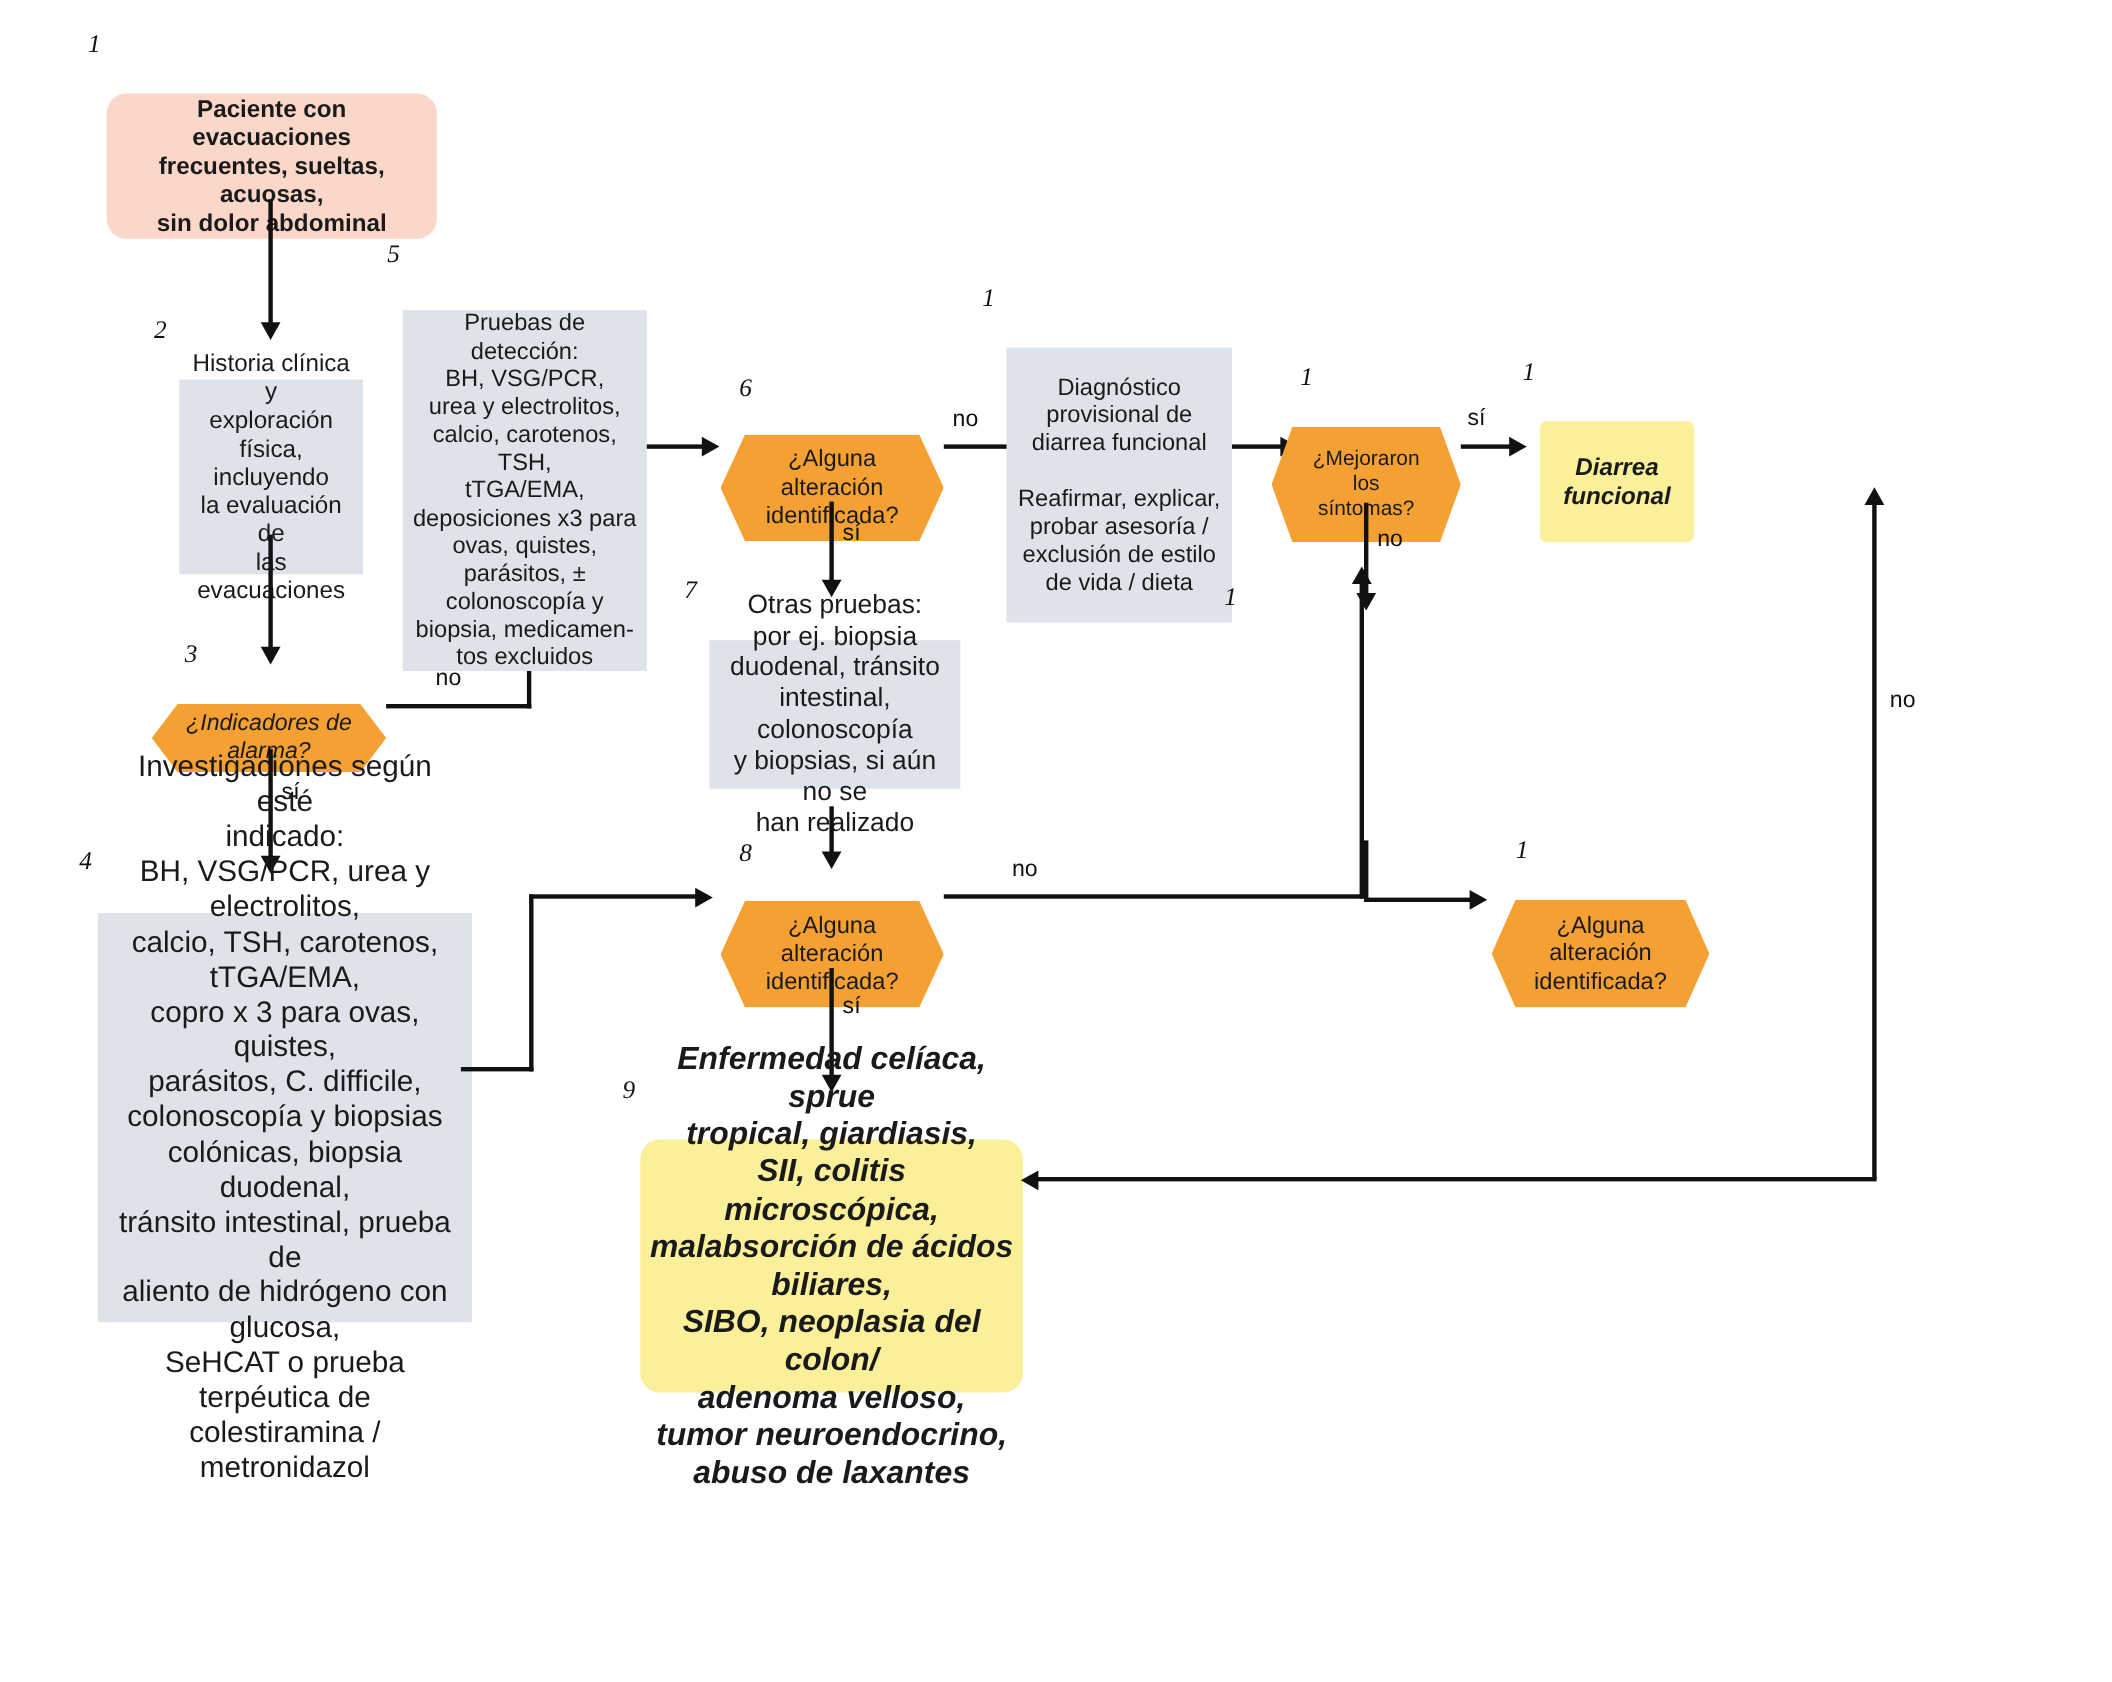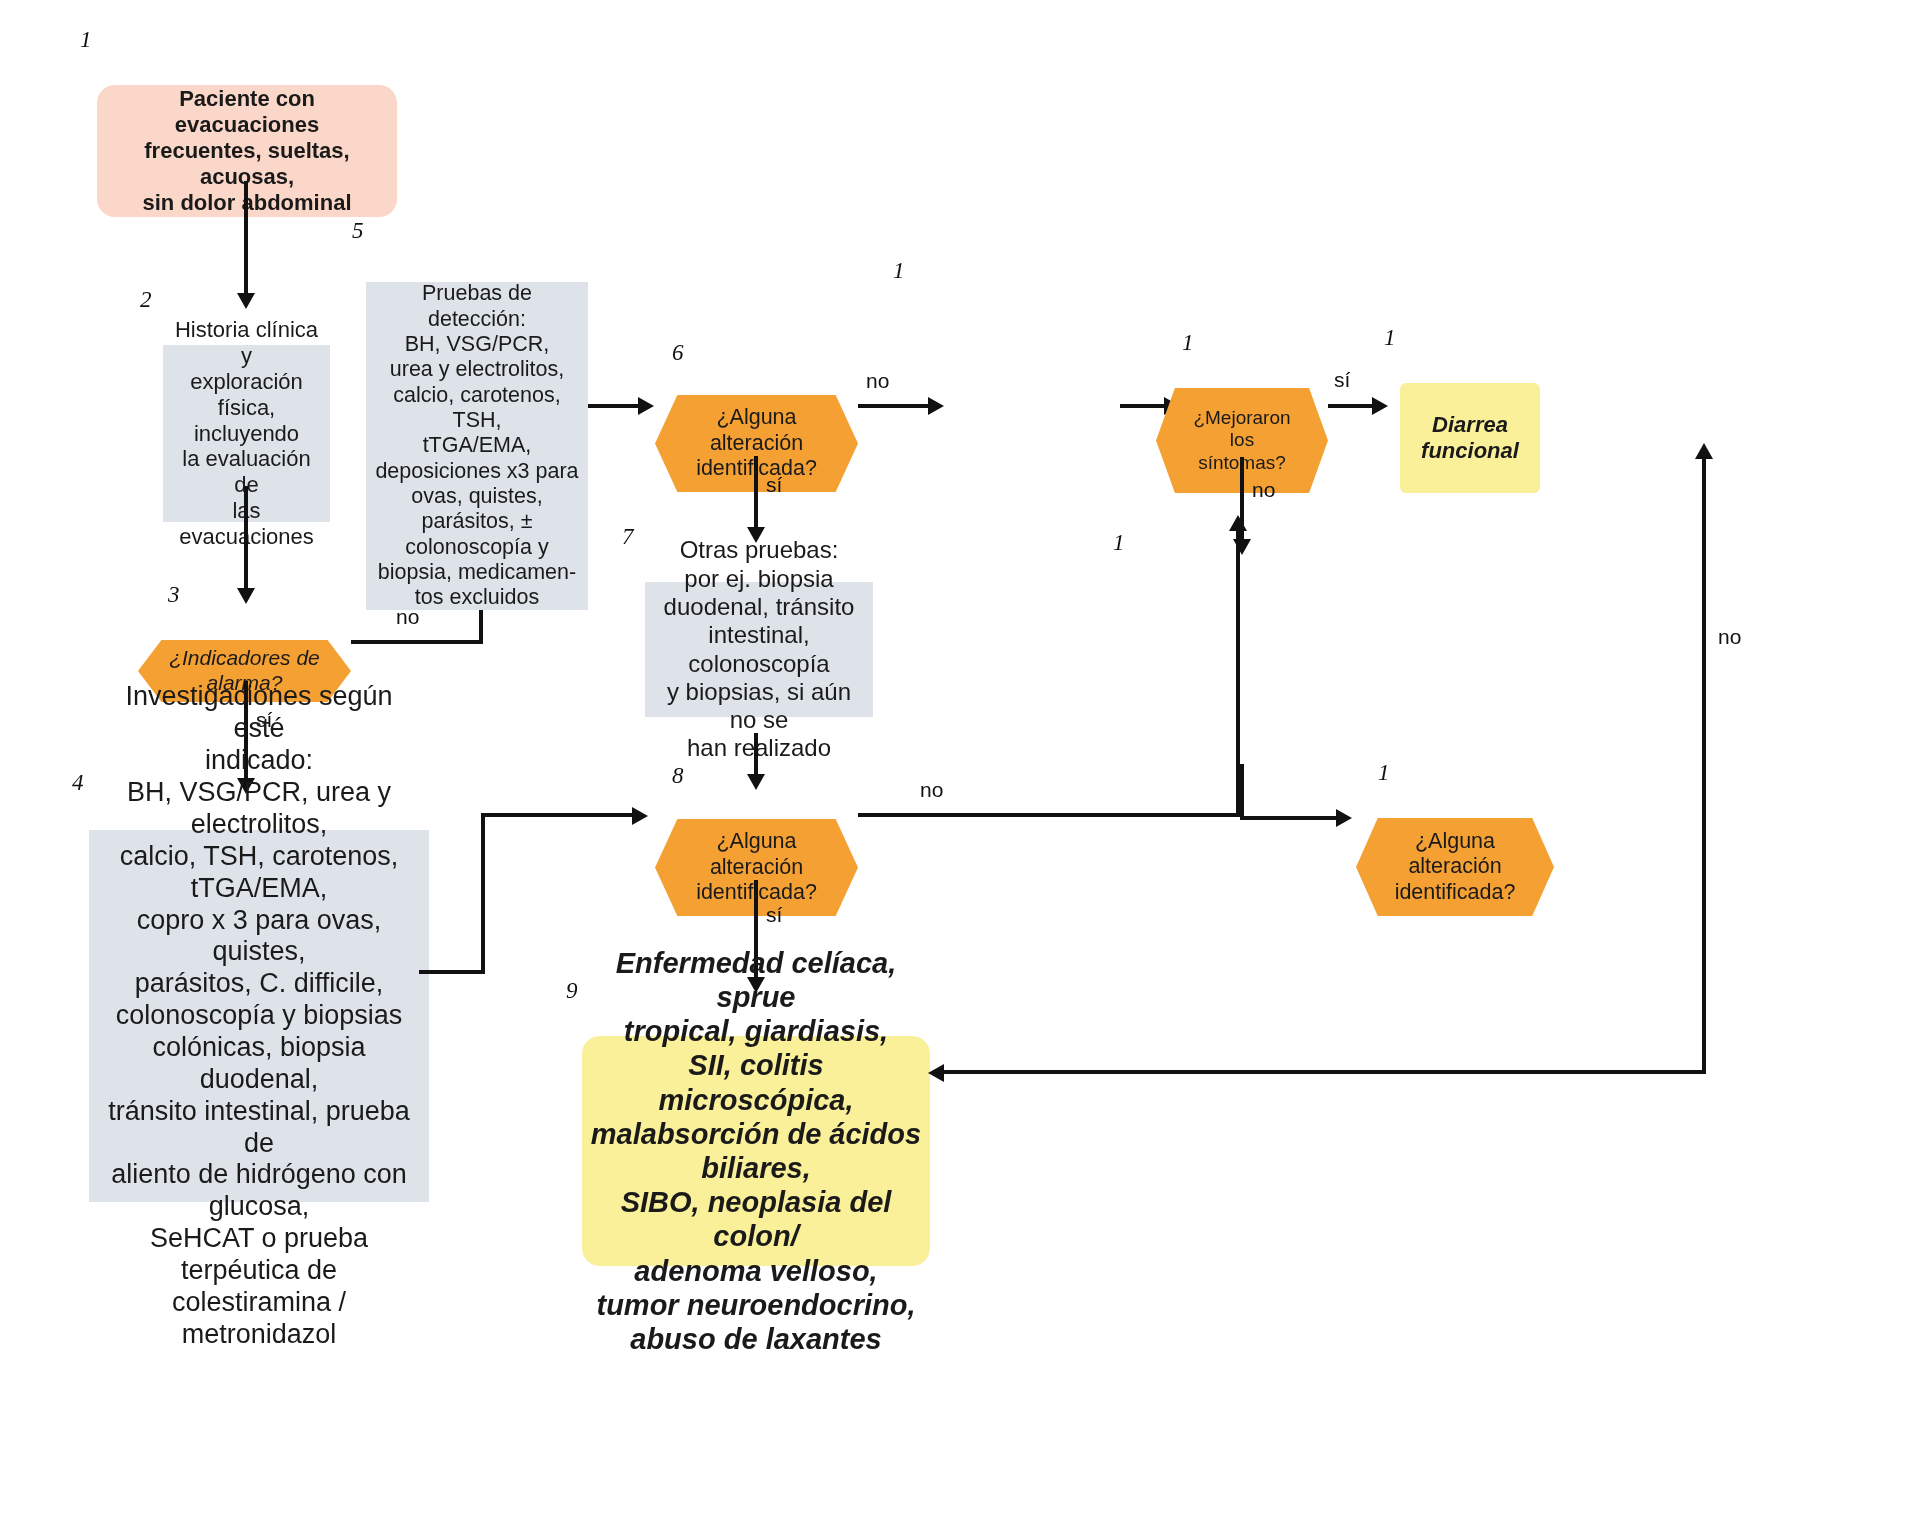--- a/index.html
+++ b/index.html
@@ -154,20 +154,28 @@
   <div class="node box-yellow t" style="left:582px;top:1000px;width:348px;height:230px;font-size:29px;">Enfermedad celíaca, sprue
 tropical, giardiasis,
 SII, colitis microscópica,
 malabsorción de ácidos biliares,
 SIBO, neoplasia del colon/
 adenoma velloso,
 tumor neuroendocrino,
 abuso de laxantes</div>
 
   <div class="num" style="left:893px;top:258px;">1</div>
+  <div class="node box t" style="left:915px;top:280px;width:205px;height:250px;font-size:21.5px;">Diagnóstico
+provisional de
+diarrea funcional
+
+Reafirmar, explicar,
+probar asesoría /
+exclusión de estilo
+de vida / dieta</div>
 
   <div class="ln" style="left:1120px;top:404px;width:48px;height:4px;"></div>
   <div class="arrow-r" style="left:1164px;top:397px;"></div>
 
   <div class="num" style="left:1182px;top:330px;">1</div>
   <div class="hexwrap" style="left:1156px;top:352px;width:172px;height:105px;">
     <div class="hex t" style="font-size:19px;">¿Mejoraron
 los
 síntomas?</div>
   </div>

